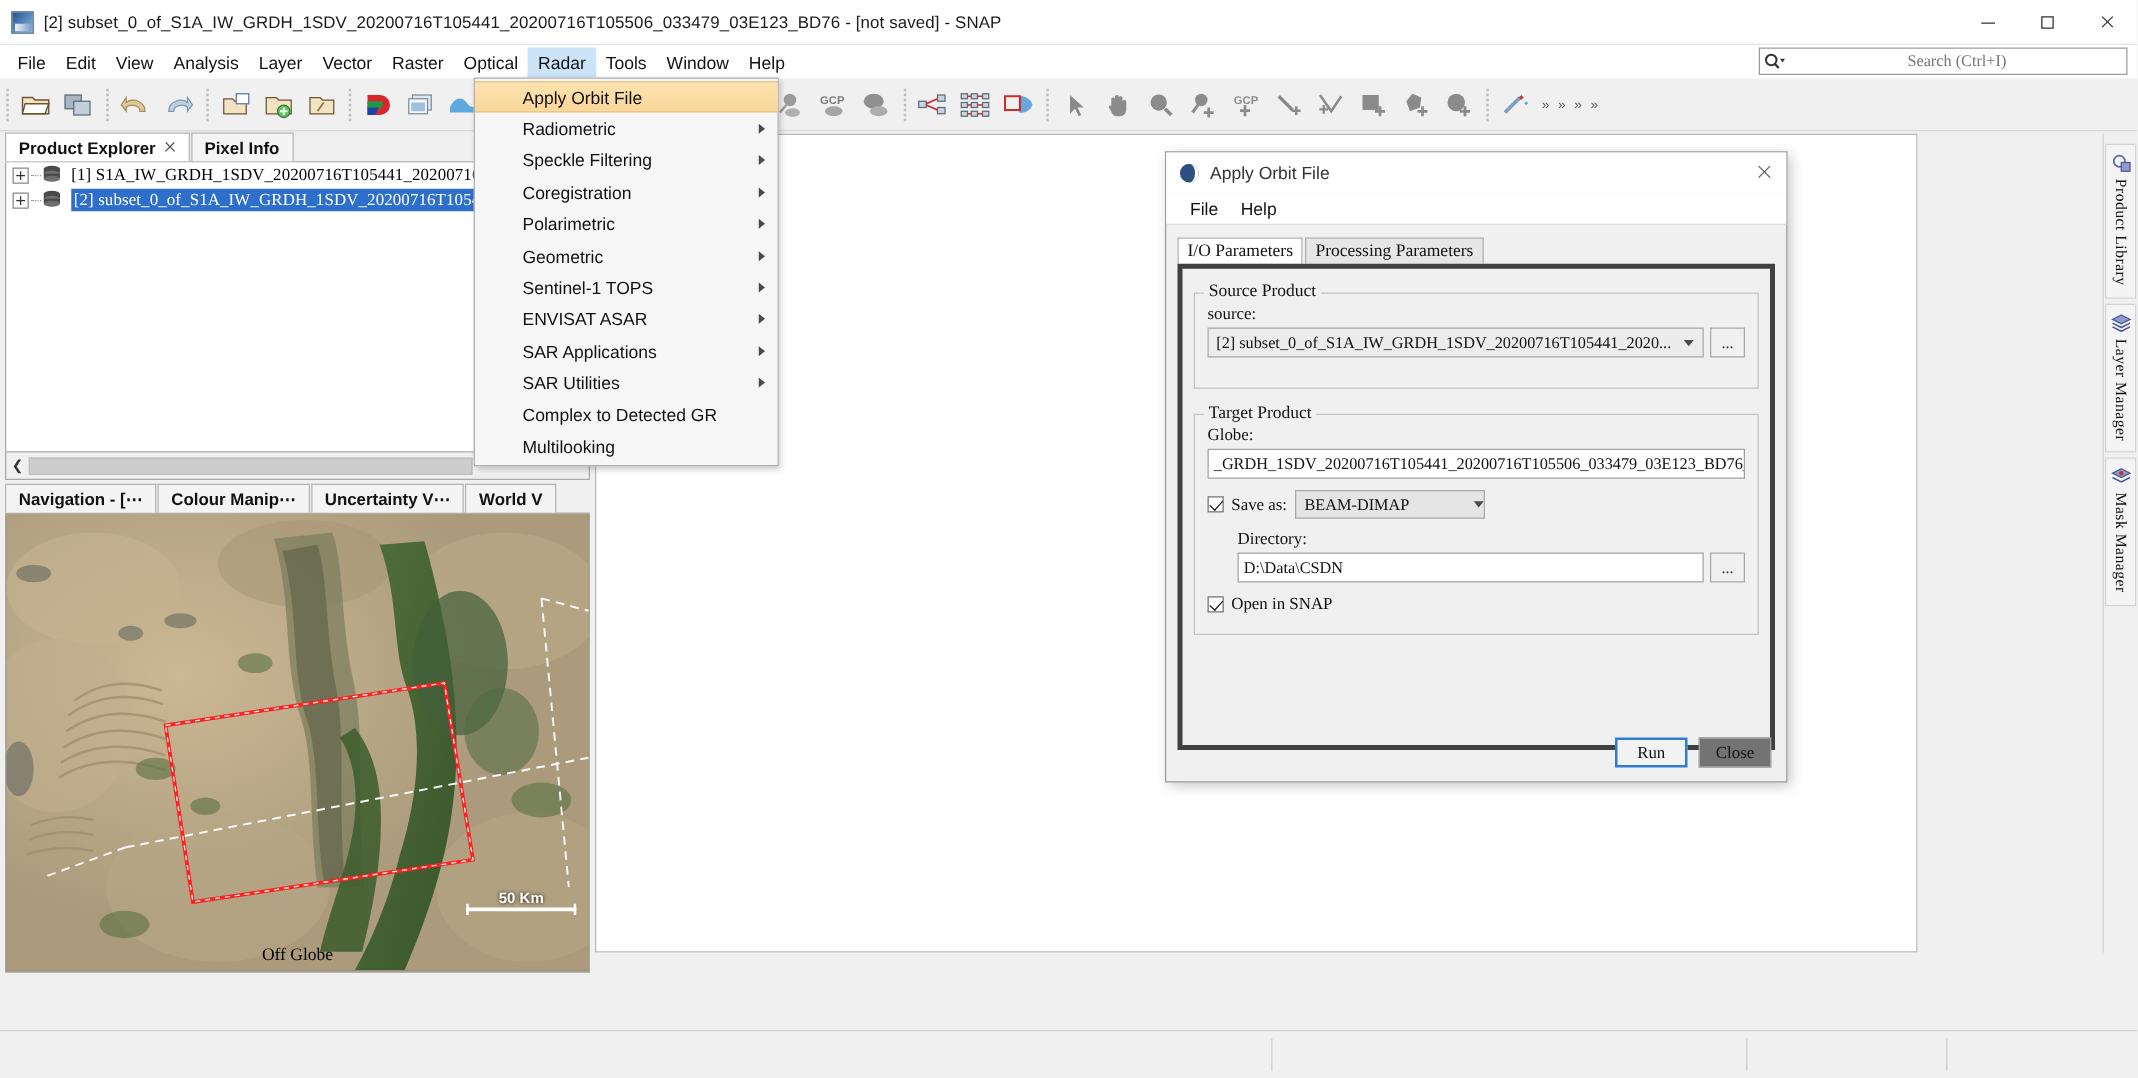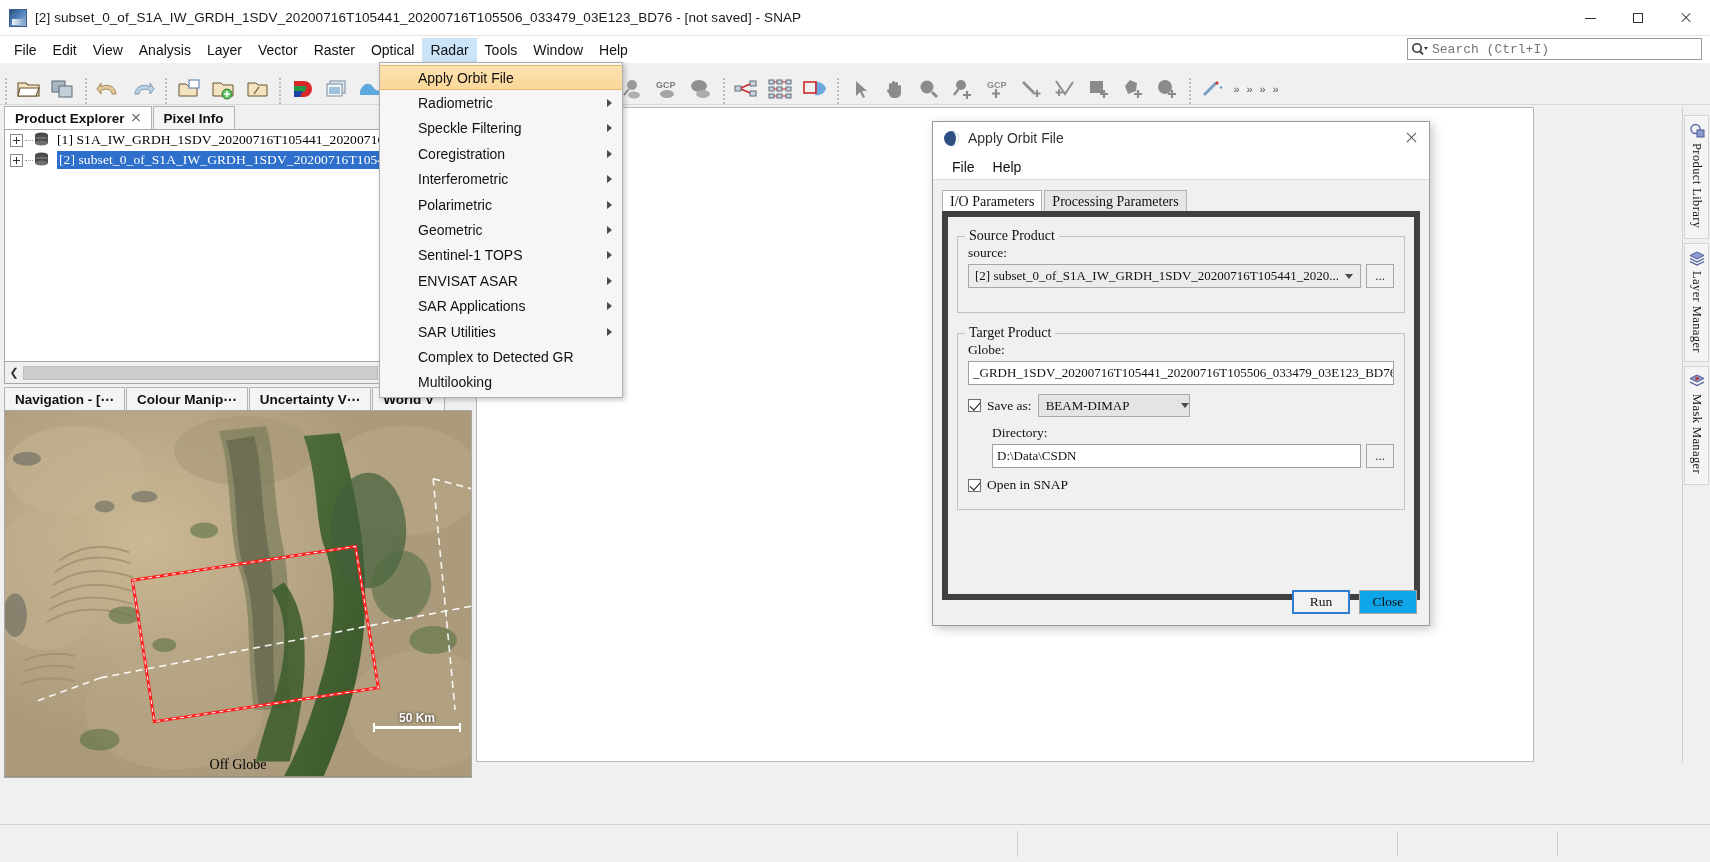--- a/index.html
+++ b/index.html
@@ -77,31 +77,31 @@
     background: #fff; border: 1px solid #9c9c9c;
     display: flex; align-items: center;
   }
   #search-icon {
     width: 22px; height: 20px; display: flex; align-items: center;
     justify-content: center; flex: none; position: relative;
   }
   #search-icon svg { display:block; }
   #search-input {
     flex: 1; border: none; outline: none; height: 18px;
-    font-family: Liberation Mono, monospace;
-    font-size: 13px; color: #a21caf; background: transparent;
+    font-family: Liberation Serif, serif;
+    font-size: 13px; color: #a21caf; background: transparent; text-align: center;
   }
 
   
   #toolbar {
     position: absolute; top: 63px; left: 0;
     width: 1710px; height: 42px;
     background: #f0f0f0;
     border-bottom: 1px solid #d8d8d8;
-    display: flex; align-items: flex-end;
+    display: flex; align-items: center;
   }
   .tb-sep {
     width: 2px; height: 26px; margin: 0 5px;
     border-left: 2px dotted #bcbcbc; flex: none;
   }
   .tbicon {
     width: 30px; height: 30px; margin: 0 2px; flex: none;
     display: flex; align-items: center; justify-content: center;
     position: relative;
   }
@@ -288,21 +288,21 @@
   .dtab {
     height: 22px; padding: 0 7px;
     display: flex; align-items: center;
     font-family: "Liberation Serif", serif;
     font-size: 14px; color: #111;
     border: 1px solid #b0b0b0; border-bottom: none;
     background: #e6e6e6; margin-right: 2px;
   }
   .dtab.sel { background: #ffffff; }
   #tabpanel {
-    border: 6px solid #404040; background: #f0f0f0;
+    border: 4px solid #404040; background: #f0f0f0;
     height: 389px; margin-top: -1px; position: relative;
     padding: 9px;
   }
   .group {
     border: 1px solid #c2c2c2; position: relative;
     margin-top: 10px; padding: 8px 10px 10px 10px;
   }
   .group > .glegend {
     position: absolute; top: -9px; left: 7px;
     background: #f0f0f0; padding: 0 4px;
@@ -367,21 +367,21 @@
     flex:1; padding-left: 7px;
     font-family:"Liberation Serif", serif; font-size: 13px; color:#111;
   }
   #dlg-footer {
     position: absolute; left: 0; right: 0; bottom: 0;
     height: 46px; display: flex; align-items: center;
     justify-content: flex-end; padding-right: 12px; gap: 9px;
   }
   .dbtn {
     min-width: 58px; height: 24px; padding: 0 12px;
-    background: #0ea5e9; border: 1px solid #a5a5a5;
+    background: #737373; border: 1px solid #a5a5a5;
     display: flex; align-items: center; justify-content: center;
     font-family: "Liberation Serif", serif; font-size: 13.5px; color: #111;
   }
   .dbtn.primary { border: 2px solid #2f7dd1; background: #f2f2f2; }
 
   
   #right-dock {
     position: absolute; right: 0; top: 107px;
     width: 28px; height: 655px;
     background: #f0f0f0; border-left: 1px solid #cfcfcf;
@@ -846,24 +846,20 @@
     </div>
     <div class="rm-item">
       <span>Speckle Filtering</span>
       <i class="submark"></i>
     </div>
     <div class="rm-item">
       <span>Coregistration</span>
       <i class="submark"></i>
     </div>
     <div class="rm-item">
-      <span>Interferometric</span>
-      <i class="submark"></i>
-    </div>
-    <div class="rm-item">
       <span>Polarimetric</span>
       <i class="submark"></i>
     </div>
     <div class="rm-item">
       <span>Geometric</span>
       <i class="submark"></i>
     </div>
     <div class="rm-item">
       <span>Sentinel-1 TOPS</span>
       <i class="submark"></i>

